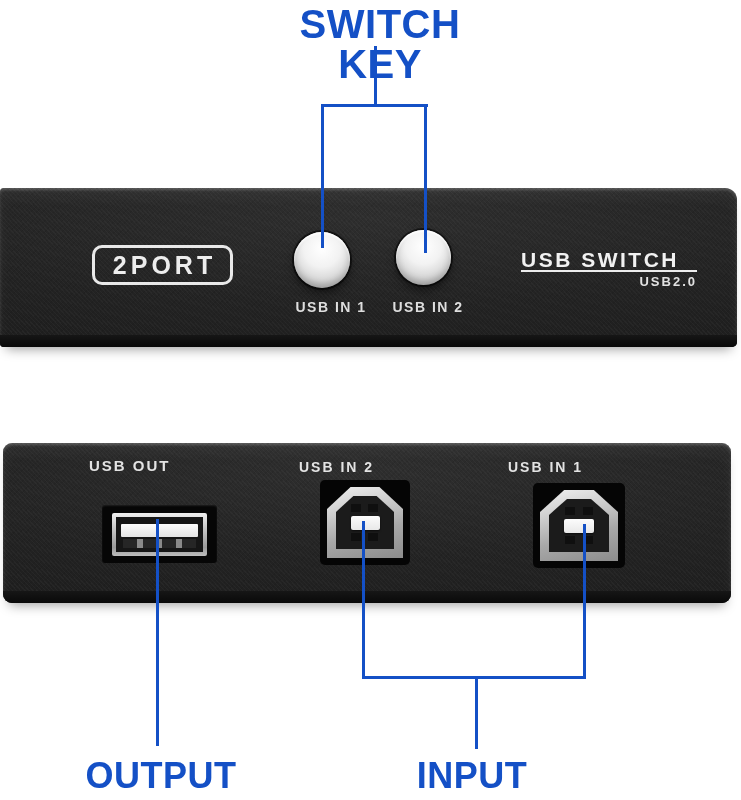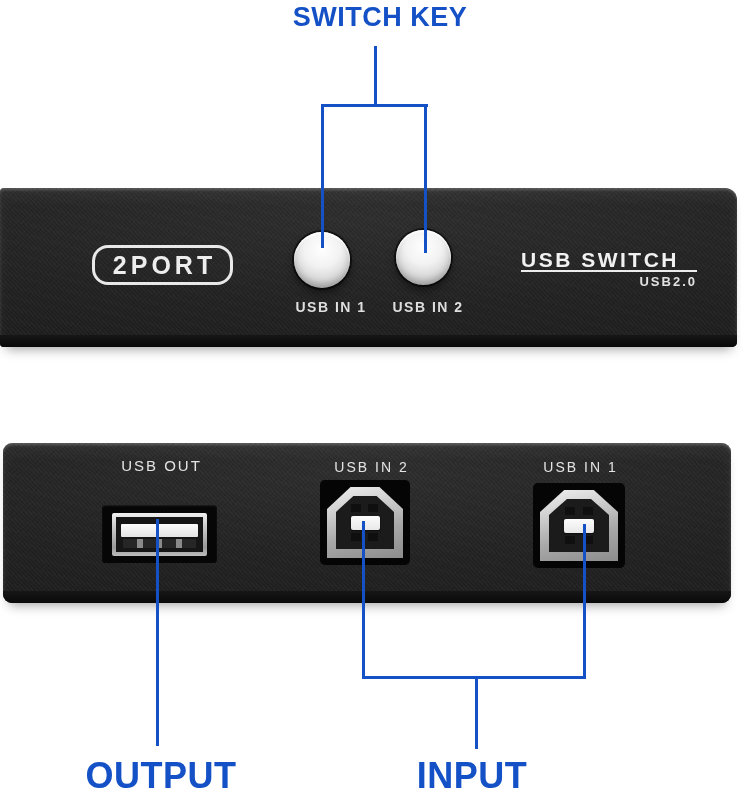--- a/index.html
+++ b/index.html
@@ -6,21 +6,21 @@
   html,body { margin:0; padding:0; background:#ffffff; }
   .stage {
     position:relative; width:741px; height:800px; background:#ffffff;
     overflow:hidden; font-family:"Liberation Sans", sans-serif;
   }
   
   .anno-text {
     position:absolute; color:var(--accent); font-weight:700;
     text-align:center; line-height:1; letter-spacing:0.5px;
   }
-  #switch-key   { left:268px; top:4px;  width:224px; font-size:27px; }
+  #switch-key   { left:268px; top:4px;  width:224px; font-size:40px; }
   #output-label { left:61px;  top:758px; width:200px; font-size:36px; }
   #input-label  { left:372px; top:758px; width:200px; font-size:36px; }
   
   .anno-line { position:absolute; background:var(--accent); z-index:9; }
   #ln-stem-top { left:374px; top:46px;  width:3px;  height:60px; }
   #ln-h-top    { left:321px; top:104px; width:107px; height:3px; }
   #ln-drop-l   { left:321px; top:104px; width:3px;  height:144px; }
   #ln-drop-r   { left:424px; top:104px; width:3px;  height:149px; }
   #ln-out      { left:156px; top:519px; width:3px;  height:227px; }
   #ln-in2      { left:362px; top:521px; width:3px;  height:158px; }
@@ -46,21 +46,21 @@
   }
   .bottom-edge {
     position:absolute; left:0; right:0; bottom:0; height:12px;
     background:linear-gradient(#161616,#090909);
   }
   #front-panel .bottom-edge { border-radius:0 0 5px 4px; }
   #rear-panel  .bottom-edge { border-radius:0 0 9px 9px; }
   
   .badge {
     position:absolute; left:92px; top:57px; width:141px; height:40px;
-    box-sizing:border-box; border:3px solid #e9e9e9; border-radius:16px;
+    box-sizing:border-box; border:3px solid #e9e9e9; border-radius:10px;
     display:flex; align-items:center; justify-content:center;
     color:#ededed; font-weight:700; font-size:25px; letter-spacing:4px; padding-left:4px;
   }
   .push-btn {
     position:absolute; border-radius:50%;
     background: radial-gradient(circle at 50% 30%, #ffffff 0%, #f2f2f2 38%, #d8d8d8 64%, #b4b4b4 90%, #989898 100%);
     box-shadow: 0 0 0 2px rgba(0,0,0,0.55), 0 5px 8px rgba(0,0,0,0.5),
                 inset 0 2px 2px rgba(255,255,255,0.95), inset 0 -4px 6px rgba(0,0,0,0.18);
   }
   #switch-button-1 { left:294px; top:44px; width:56px; height:56px; }
@@ -75,22 +75,22 @@
   .brand-title {
     font-size:21px; font-weight:700; letter-spacing:2.5px; white-space:nowrap;
     border-bottom:2px solid #ededed; padding-bottom:0; line-height:1;
   }
   .brand-sub {
     margin-top:3px; text-align:right; font-size:13px; font-weight:700;
     letter-spacing:2px; color:#e2e2e2; line-height:1;
   }
   
   .port-label {
-    position:absolute; width:145px; text-align:center; color:#e3e3e3;
-    font-weight:400; letter-spacing:2px; line-height:1;
+    position:absolute; width:145px; color:#e3e3e3;
+    font-weight:700; letter-spacing:2px; line-height:1;
   }
   #usb-out-label { left:86px;  top:15px; font-size:15px; }
   #usb-in2-label { left:296px; top:17px; font-size:14px; }
   #usb-in1-label { left:505px; top:17px; font-size:14px; }
   .usba {
     position:absolute; left:99px; top:62px; width:115px; height:58px;
     background:#060606; border-radius:3px;
     box-shadow: inset 0 1px 2px rgba(255,255,255,0.10);
   }
   .usba-metal {

